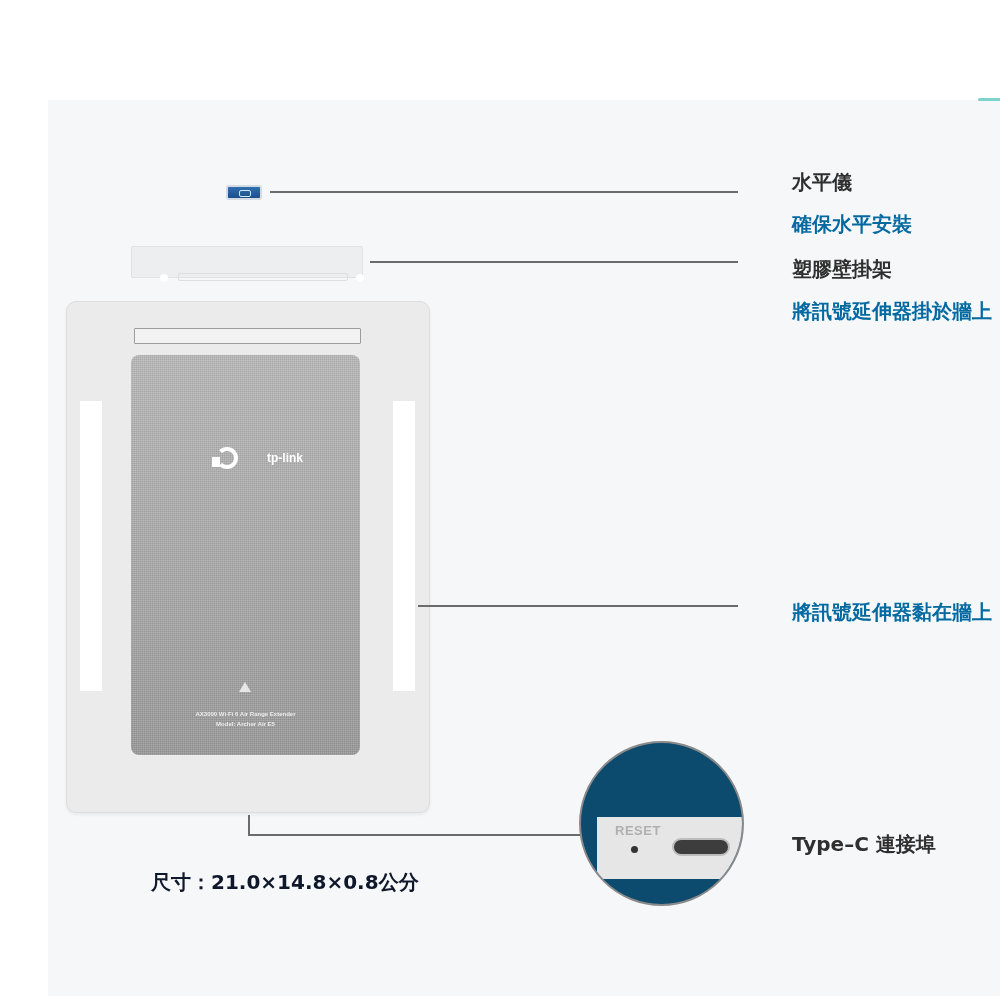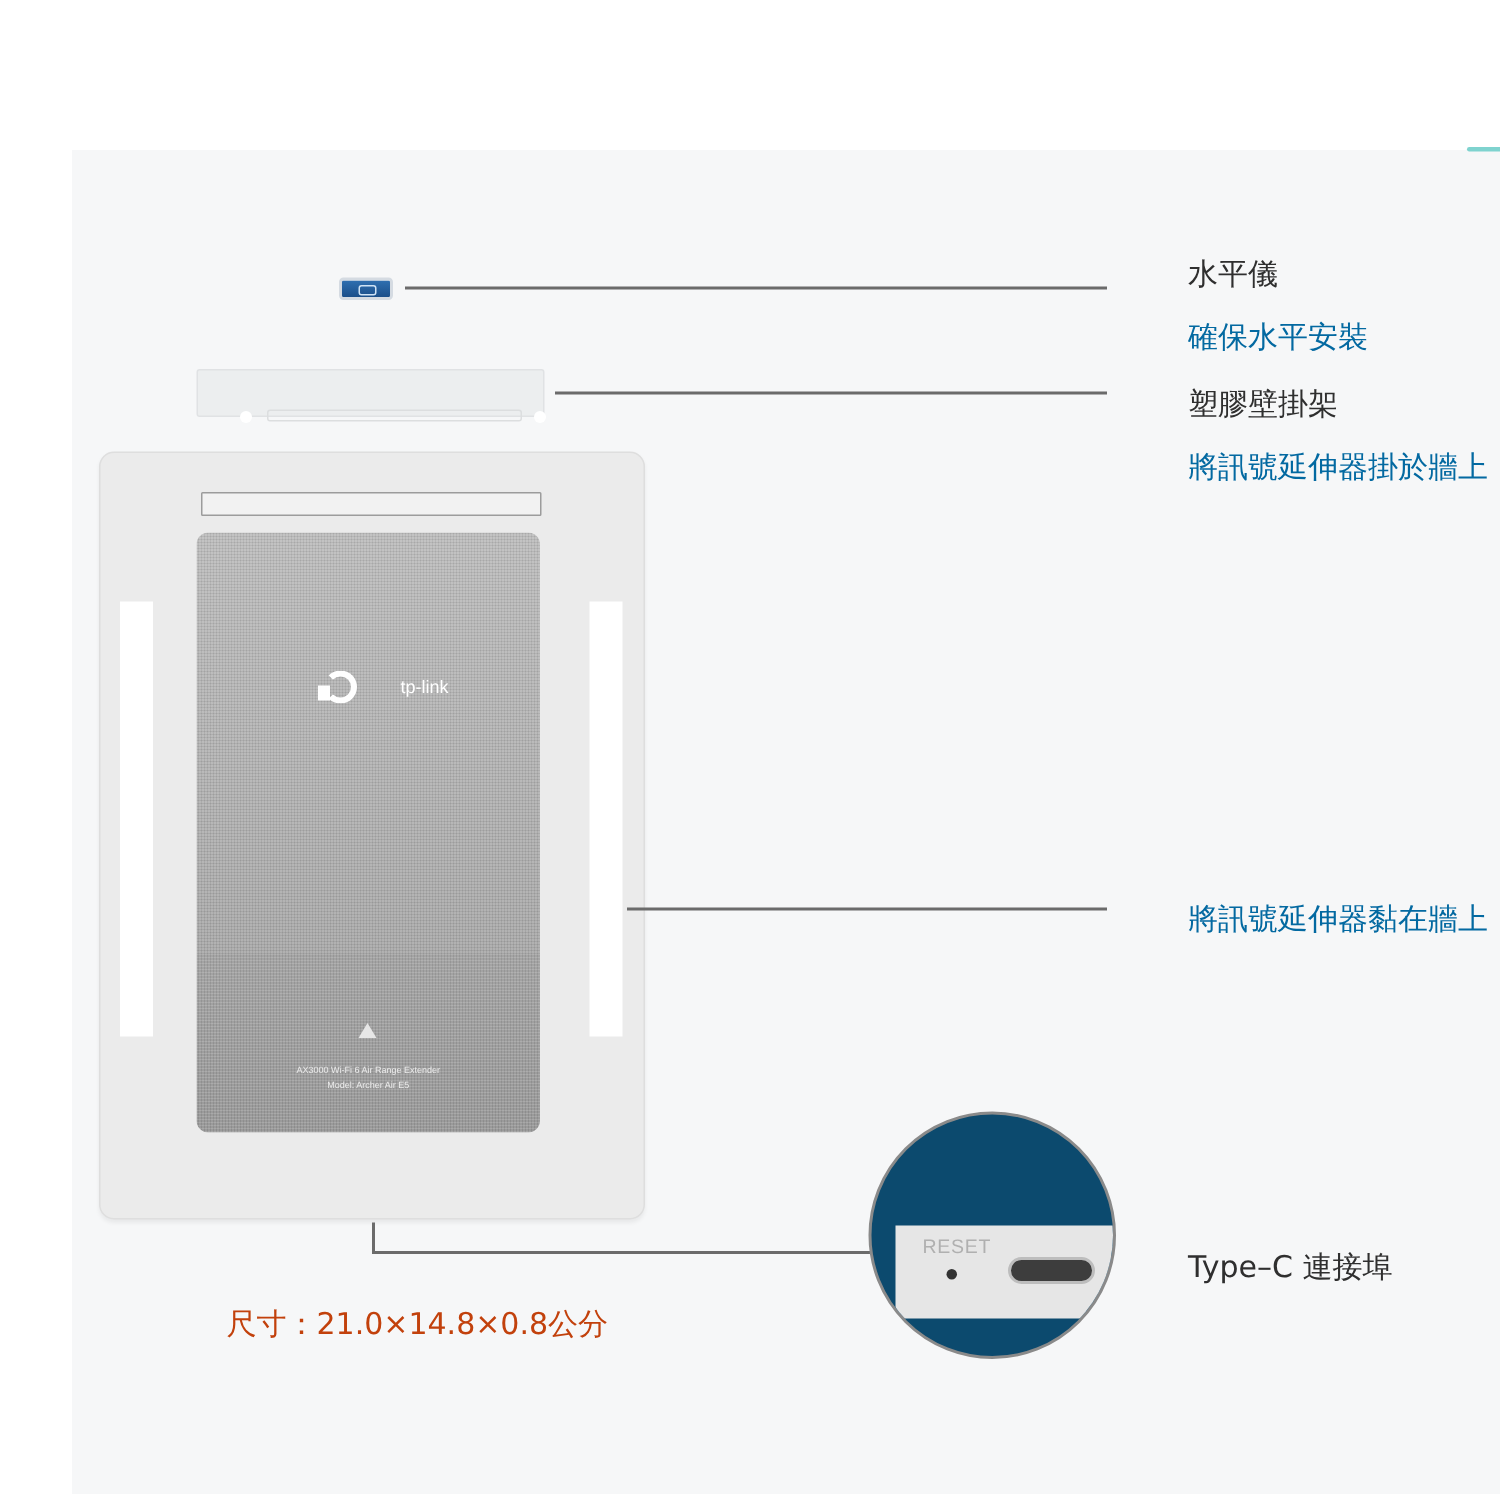--- a/index.html
+++ b/index.html
@@ -1,15 +1,15 @@
 <!DOCTYPE html>
 <html><head>
 <meta charset="utf-8">
 <style>
-  * { box-sizing: border-box; margin: 16px; padding: 0; }
+  * { box-sizing: border-box; margin: 16px; padding: 0; font-weight: bold; }
   html, body { width: 1000px; height: 1000px; background: #ffffff; overflow: hidden; }
   body { position: relative; font-family: "DejaVu Sans", sans-serif; color: #333; }
 
   .panel { position: absolute; left: 0; top: 52px; width: 1000px; height: 896px; background: #f6f7f8; }
   .accent-bar { position: absolute; left: 930px; top: 50px; width: 64px; height: 3px; background: #7fd3cf; border-radius: 2px; }
 
   .line { position: absolute; background: #6b6b6b; }
 
   
   .level { position: absolute; left: 178px; top: 137px; width: 36px; height: 15px; border-radius: 3px;
@@ -46,21 +46,21 @@
                border: 2px solid #8a8a8a; background: #0c4a6e; overflow: hidden; }
   .magnifier .band { position:absolute; left:0; top:58px; width:100%; height:62px; background:#e6e6e6; }
   .reset-label { position:absolute; left:18px; top:64px; font-size:13px; color:#b0b0b0; font-family:"Liberation Sans", sans-serif; letter-spacing:0.5px; }
   .reset-hole { position:absolute; left:34px; top:87px; width:7px; height:7px; border-radius:50%; background:#333; }
   .usbc { position:absolute; left:75px; top:79px; width:58px; height:18px; border-radius:9px; background:#3d3d3d; border:2px solid #bdbdbd; }
 
   
   .txt { position: absolute; font-size: 20px; line-height: 26px; color: #2f2f2f; white-space: nowrap; }
   .txt .title { display:block; }
   .txt .sub { display:block; color:#0369a1; }
-  .dims { position:absolute; left:103px; top:821px; font-size:20px; color:#c2410c; white-space:nowrap; }
+  .dims { position:absolute; left:103px; top:821px; font-size:20px; color:#0f172a; white-space:nowrap; }
 </style>
 </head>
 <body>
 
 <div class="panel"></div>
 <div class="accent-bar"></div>
 
 <div class="level"></div>
 <div class="line" style="left:222px;top:143px;width:468px;height:2px;"></div>
 

